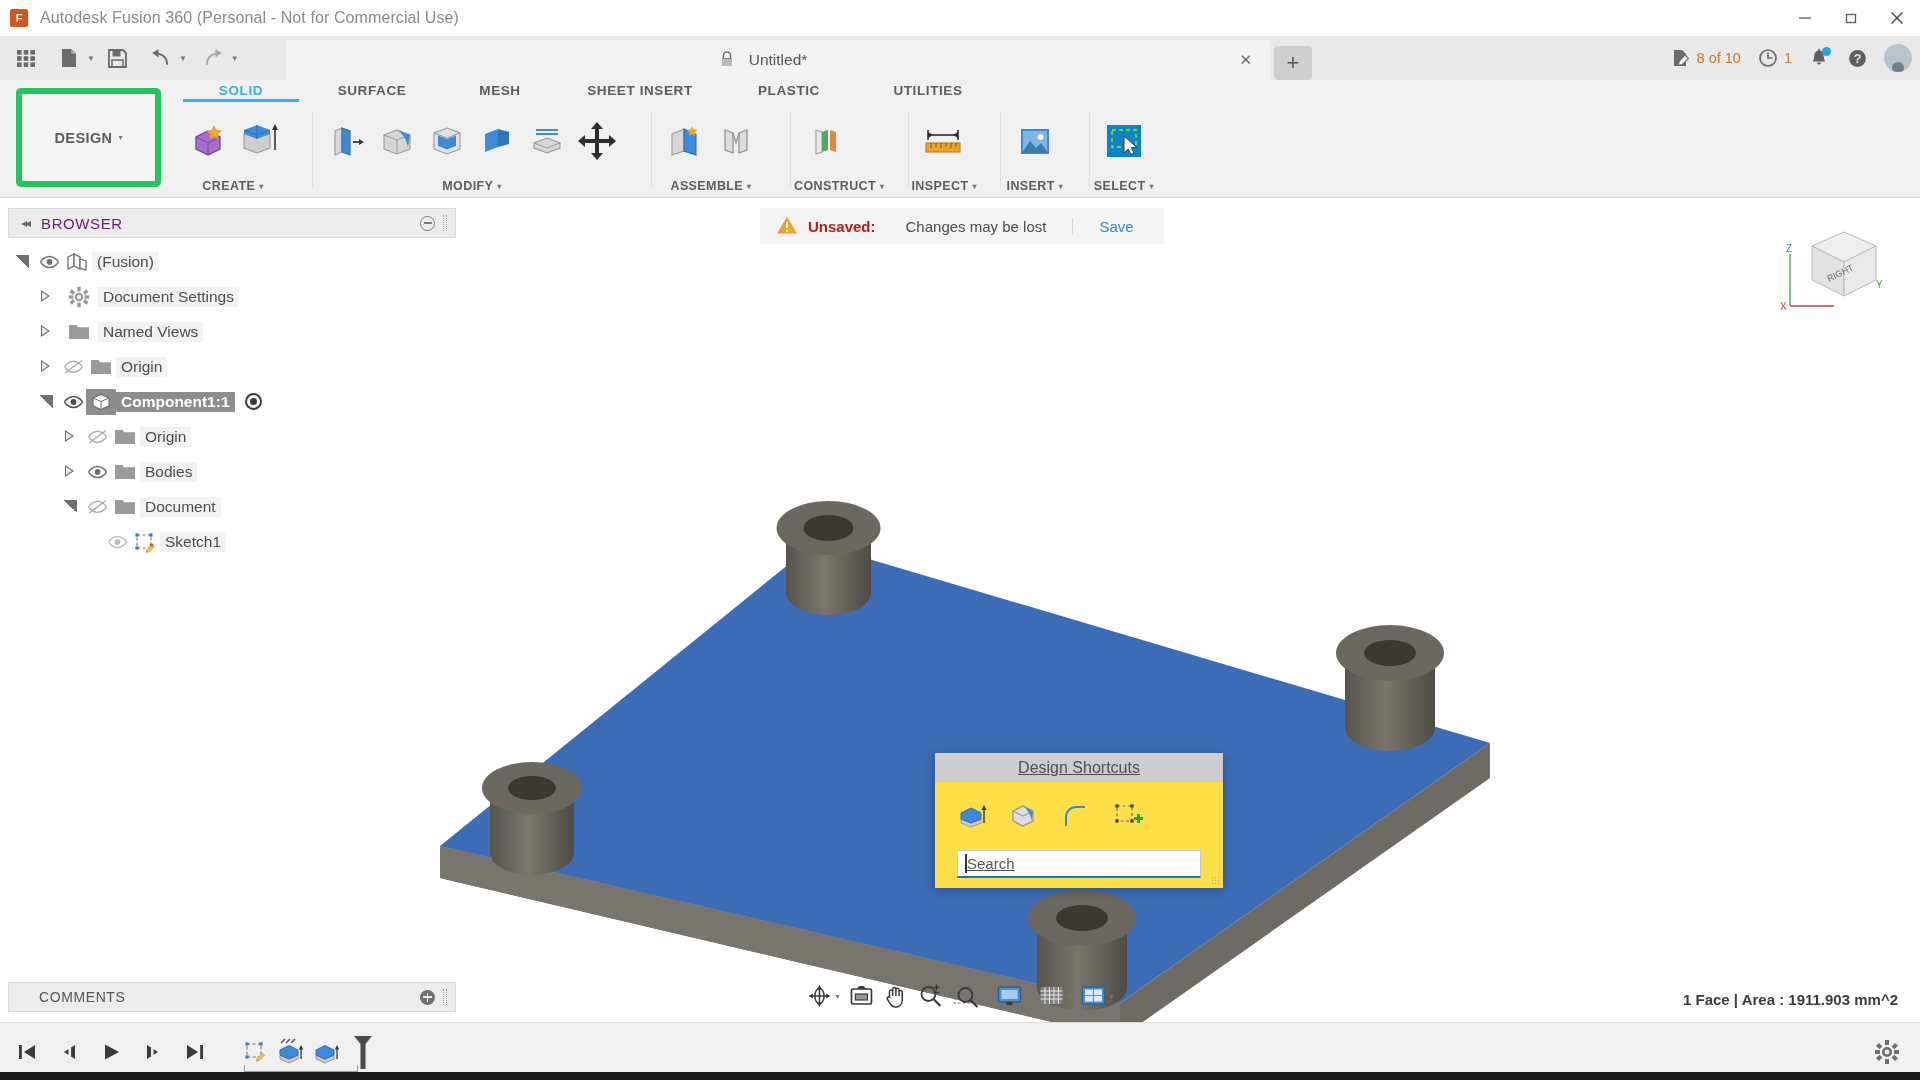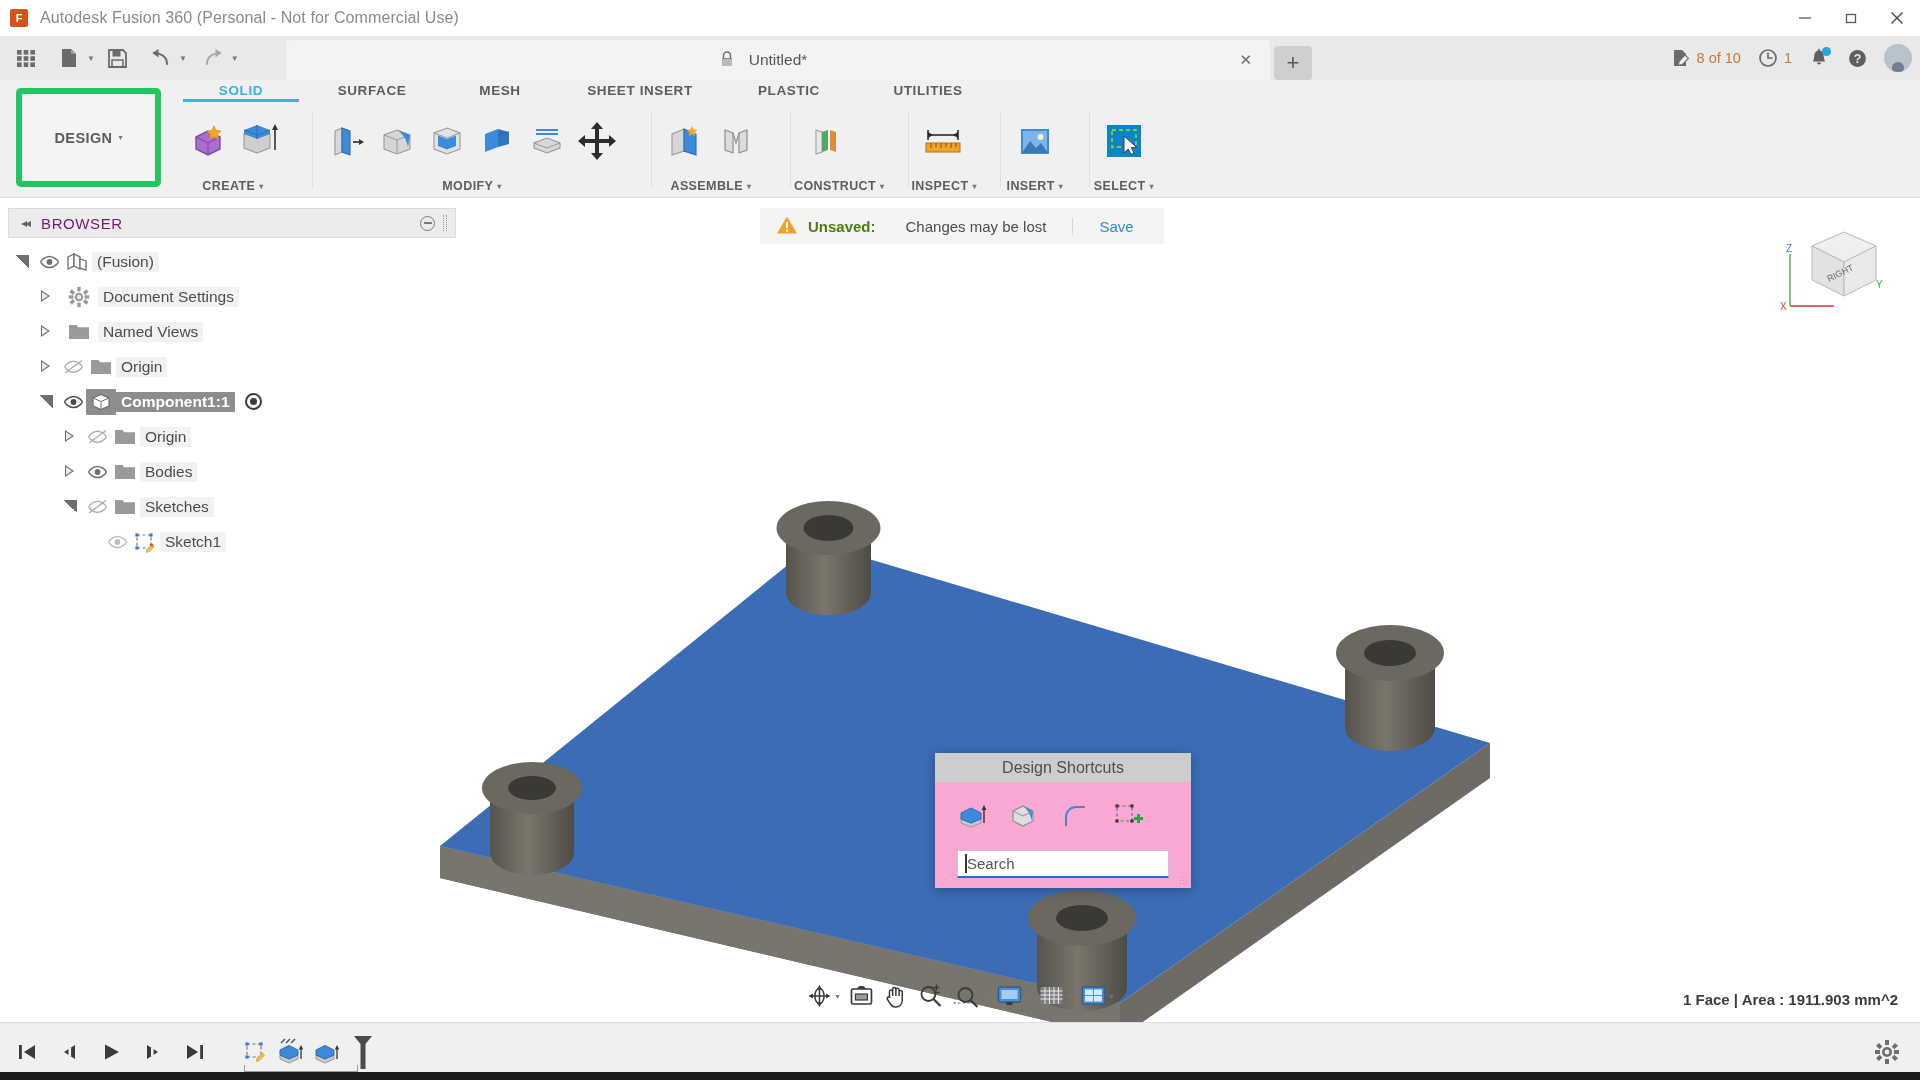--- a/index.html
+++ b/index.html
@@ -112,33 +112,33 @@
   .c-right { position:absolute; right:8px; display:flex; align-items:center; gap:8px; }
   .circle-plus { width:15px; height:15px; border-radius:50%; background:#6f6f6f; position:relative; }
   .circle-plus:before,.circle-plus:after { content:""; position:absolute; background:#ececec; }
   .circle-plus:before { left:3px; top:6.7px; width:9px; height:1.6px; }
   .circle-plus:after { left:6.7px; top:3px; width:1.6px; height:9px; }
 
   
   .banner { position:absolute; left:760px; top:10px; height:36px; background:#f4f4f4;
             display:flex; align-items:center; padding:0 4px; }
   .banner .warn { margin:0 10px 0 12px; }
-  .banner .b-strong { font-weight:bold; color:#4d7c0f; font-size:15px; }
+  .banner .b-strong { font-weight:bold; color:#b91c1c; font-size:15px; }
   .banner .b-text { color:#4d4d4d; font-size:15px; padding:0 26px 0 30px; border-right:1px solid #d8d8d8; }
   .banner .b-save { color:#2f87d8; font-size:15px; padding:0 26px; }
 
   
   .viewcube { position:absolute; right:28px; top:12px; width:120px; height:110px; }
 
   
   .vp { position:absolute; inset:0; }
 
   
-  .dlg { position:absolute; left:935px; top:555px; width:256px;
-         background:#f9a8d4; box-shadow:0 2px 10px rgba(0,0,0,.28); }
+  .dlg { position:absolute; left:935px; top:555px; width:288px;
+         background:#fde047; box-shadow:0 2px 10px rgba(0,0,0,.28);text-decoration:underline; }
   .dlg-head { height:29px; background:#cdcdcd; display:flex; align-items:center; justify-content:center; }
   .dlg-title { font-size:16px; color:#4f4f4f; }
   .dlg-body { padding:14px 22px 10px 22px; }
   .dlg-icons { display:flex; align-items:center; gap:22px; height:42px; }
   .dlg-search { margin-top:12px; position:relative; height:28px; background:#fff;
                 border:1px solid #c8c8c8; border-bottom:2.5px solid #1a73c8; display:flex; align-items:center; }
   .dlg-search .caretbar { position:absolute; left:7px; top:3px; width:1.5px; height:19px; background:#333; }
   .dlg-search .ph { padding-left:9px; color:#555; font-size:15px; }
   .dlg-grip { position:absolute; right:3px; bottom:3px; width:9px; height:9px;
               background-image:radial-gradient(#a9a9a9 1px, transparent 1px); background-size:3px 3px; }
@@ -722,21 +722,21 @@
             <svg width="23" height="16" viewBox="0 0 23 16">
               <path d="M11.5 2.2 C16.4 2.2 20.2 7 20.2 7.8 C20.2 8.6 16.4 13.4 11.5 13.4 C6.6 13.4 2.8 8.6 2.8 7.8 C2.8 7 6.6 2.2 11.5 2.2 z" fill="none" stroke="#adadad" stroke-width="1.4"></path>
               <line x1="3" y1="14" x2="20" y2="1.5" stroke="#adadad" stroke-width="1.5"></line>
             </svg>
           </span>
           <span class="ticon">
             <svg width="24" height="19" viewBox="0 0 24 19">
                 <path d="M2 3 h7.5 l1.6 2.2 H22 V17 H2 z" fill="#9a9a9a"></path>
               </svg>
           </span>
-          <span class="tlabel">Sketches</span>
+          <span class="tlabel">Document</span>
         </div>
 
         <div class="trow" style="padding-left:96px">
           <span class="eye">
             <svg width="21" height="14" viewBox="0 0 21 14">
                 <path d="M10.5 1.4 C15.5 1.4 19.3 6.2 19.3 7 C19.3 7.8 15.5 12.6 10.5 12.6 C5.5 12.6 1.7 7.8 1.7 7 C1.7 6.2 5.5 1.4 10.5 1.4 z" fill="none" stroke="#bdbdbd" stroke-width="1.5"></path>
                 <circle cx="10.5" cy="7" r="2.9" fill="#bdbdbd"></circle>
               </svg>
           </span>
           <span class="ticon">
@@ -752,20 +752,27 @@
               <path d="M14 18.5 l5.4 -5.4 l2.1 2.1 l-5.4 5.4 l-2.8 .7 z" fill="#f2c14e" stroke="#c79a2e" stroke-width=".8"></path>
               <circle cx="18.5" cy="14" r="1.6" fill="#e04a3c"></circle>
             </svg>
           </span>
           <span class="tlabel">Sketch1</span>
         </div>
 
       </div>
     </div>
 
+    <div class="comments">
+      <span class="c-title">COMMENTS</span>
+      <span class="c-right">
+        <span class="circle-plus"></span>
+        <span class="grip"></span>
+      </span>
+    </div>
 
     <div class="banner">
       <span class="warn">
         <svg width="22" height="20" viewBox="0 0 22 20">
           <path d="M11 1.5 L21 18.5 H1 z" fill="#f0a32a"></path>
           <rect x="10" y="7" width="2" height="6.2" fill="#fff"></rect>
           <rect x="10" y="14.6" width="2" height="2" fill="#fff"></rect>
         </svg>
       </span>
       <span class="b-strong">Unsaved:</span>

